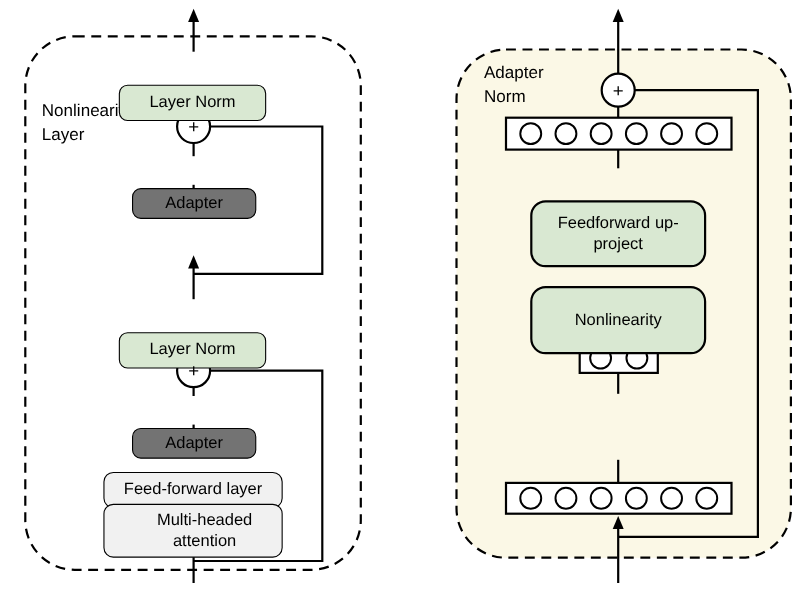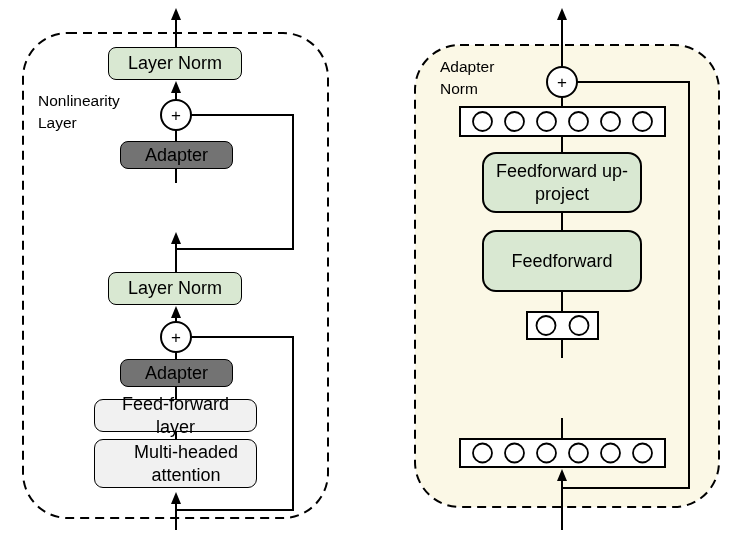--- a/index.html
+++ b/index.html
@@ -11,22 +11,23 @@
     color:#000;
     overflow:hidden;
   }
   .canvas svg { position:absolute; left:0; top:0; }
   .box {
     position:absolute;
     box-sizing:border-box;
     display:flex; align-items:center; justify-content:center;
     text-align:center;
     border:1.7px solid #000;
-    font-size:18px; line-height:1.25;
+    font-size:15px; line-height:1.25;
     padding:0 10px;
+    margin-top:30px;
   }
   .green  { background:#d9e8d2; border-radius:8px; }
   .cream  { background:#737373; border-radius:8px; }
   .gray   { background:#f1f1f1; border-radius:9px; }
   .green-lg { background:#d9e8d2; border-radius:14px; border-width:2px; }
   .plus {
     position:absolute;
     width:30px; height:30px;
     display:flex; align-items:center; justify-content:center;
     font-size:17px; line-height:1;
@@ -122,24 +123,24 @@
 
 
   <div class="box green" style="left:108px; top:272px; width:134px; height:33px;">Layer Norm</div>
 
   <div class="plus" style="left:161px; top:322px;">+</div>
 
   <div class="box cream" style="left:120px; top:359px; width:113px; height:28px;">Adapter</div>
 
   <div class="box gray" style="left:94px; top:399px; width:163px; height:33px;">Feed-forward layer</div>
 
-  <div class="box gray" style="left:94px; top:439px; width:163px; height:49px;padding-left:31px;">Multi-headed attention</div>
+  <div class="box gray" style="left:94px; top:428px; width:163px; height:49px;padding-left:31px;">Multi-headed attention</div>
 
   <div class="panel-title" style="left:440px; top:56px; width:92px;">Adapter Norm</div>
 
   <div class="plus" style="left:547px; top:67px;">+</div>
 
   <div class="box green-lg" style="left:482px; top:152px; width:160px; height:61px;text-align:center;">Feedforward up-project</div>
 
-  <div class="box green-lg" style="left:482px; top:230px; width:160px; height:62px;">Feedforward</div>
+  <div class="box green-lg" style="left:482px; top:230px; width:160px; height:62px;">Nonlinearity</div>
 
 
 </div>
 
 </body></html>

